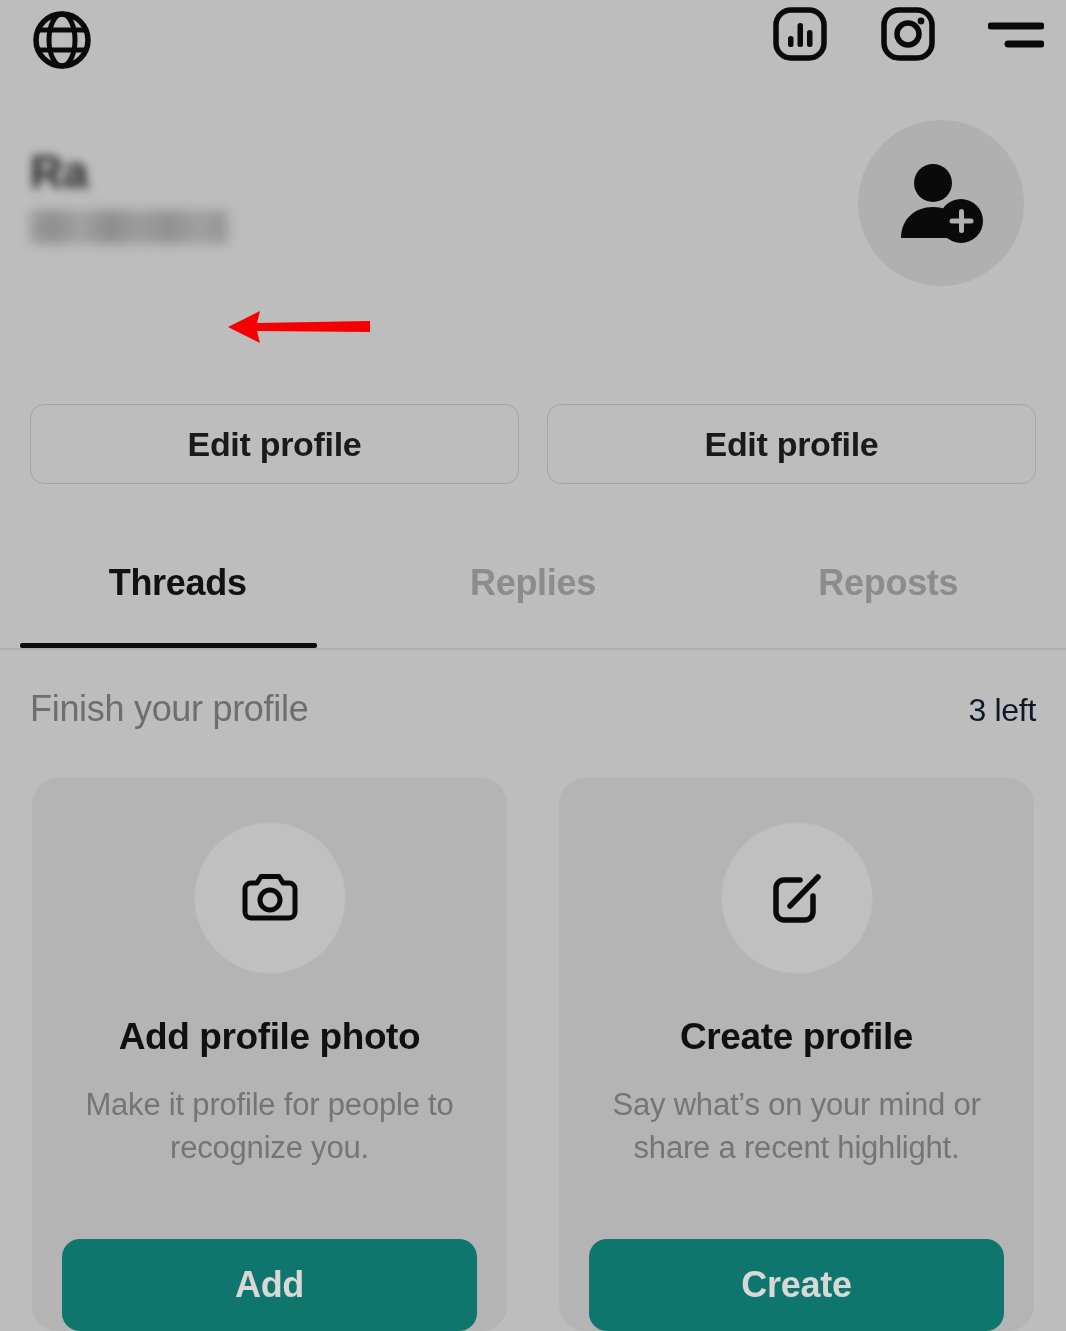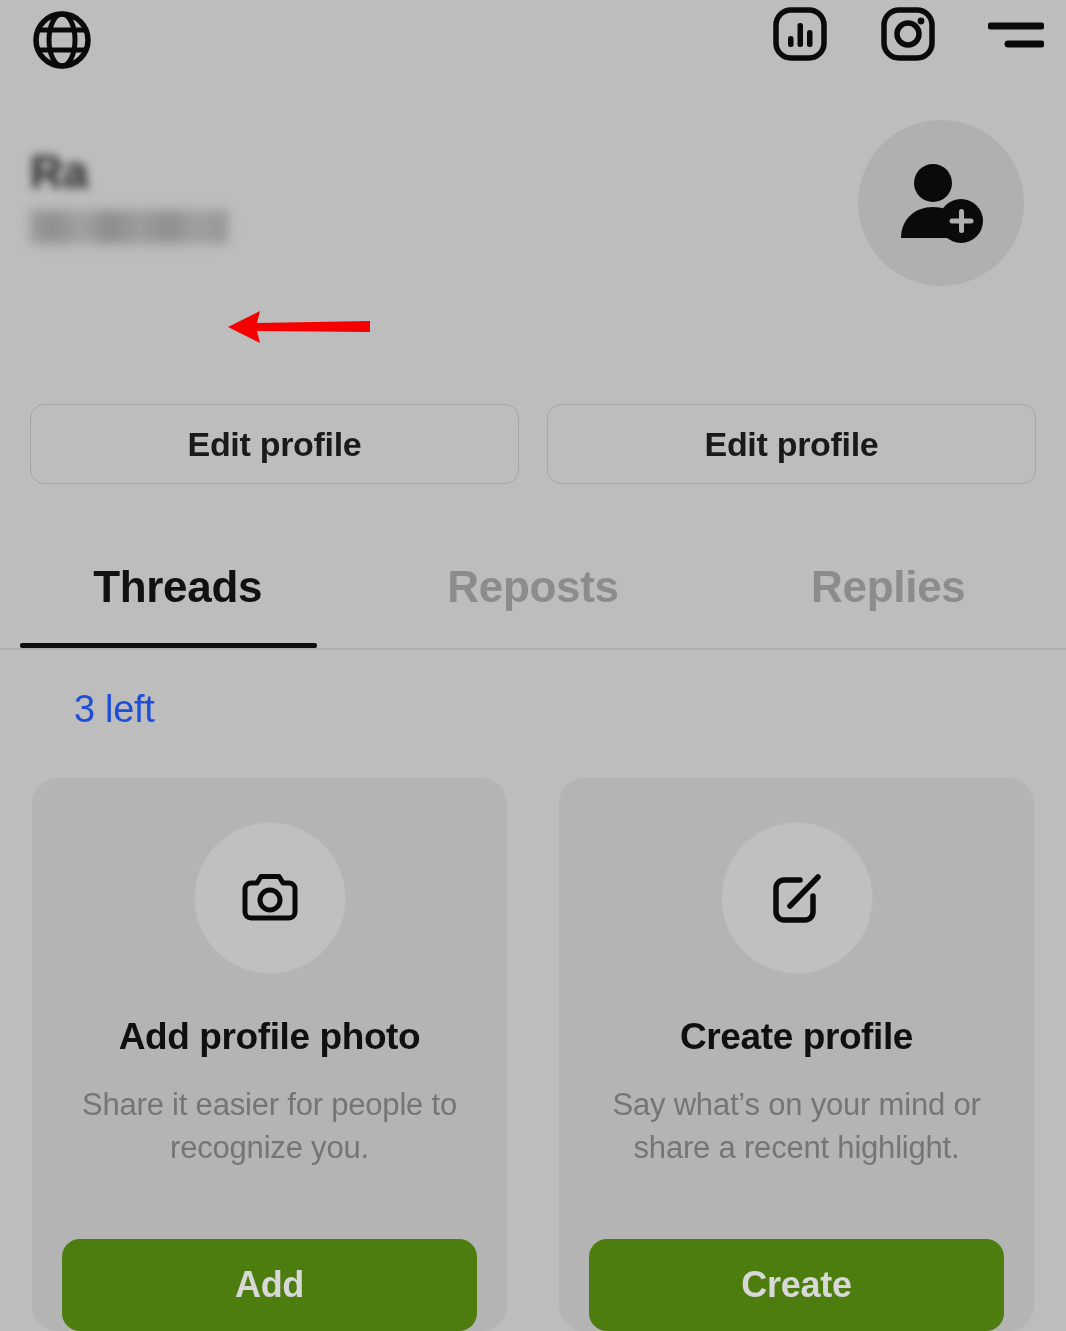--- a/index.html
+++ b/index.html
@@ -132,21 +132,21 @@
     height: 100px;
     display: flex;
   }
   .tab {
     flex: 1;
     position: relative;
     display: flex;
     align-items: flex-start;
     justify-content: center;
     padding-top: 14px;
-    font-size: 44px;
+    font-size: 36px;
     font-weight: bold;
     letter-spacing: -0.3px;
   }
   .tab.active { color: #111111; }
   .tab.inactive { color: #8c8c8c; }
   .tab .underline {
     position: absolute;
     bottom: 0; left: 20px; right: 38px;
     height: 5px;
     background: #0d0d0d;
@@ -168,22 +168,22 @@
     display: flex;
     align-items: baseline;
     justify-content: space-between;
   }
   .finish-title {
     font-size: 36px;
     color: #6e6e6e;
     letter-spacing: -0.3px;
   }
   .finish-count {
-    font-size: 38px;
-    color: #1d4ed8;
+    font-size: 32px;
+    color: #0f172a;
     letter-spacing: -0.3px;
     margin-left: 44px;
   }
 
   
   .cards {
     position: absolute;
     top: 778px; left: 32px;
     width: 1002px;
     display: flex;
@@ -221,21 +221,21 @@
     font-size: 31px;
     line-height: 1.38;
     color: #757575;
     text-align: center;
     letter-spacing: -0.2px;
     margin-bottom: 28px;
   }
   .card-cta {
     width: 100%;
     height: 92px;
-    background: #4d7c0f;
+    background: #0f766e;
     border: none;
     border-radius: 18px;
     color: #d8d8d8;
     font-family: "Liberation Sans", sans-serif;
     font-size: 36px;
     font-weight: bold;
     letter-spacing: -0.3px;
     display: flex;
     align-items: center;
     justify-content: center;
@@ -314,43 +314,44 @@
   <button class="outline-btn">Edit profile</button>
   <button class="outline-btn">Edit profile</button>
 </div>
 
 <div class="tabs">
   <div class="tab active">
     <span>Threads</span>
     <span class="underline"></span>
   </div>
   <div class="tab inactive">
+    <span>Replies</span>
+  </div>
+  <div class="tab inactive">
     <span>Reposts</span>
   </div>
-  <div class="tab inactive">
-    <span>Replies</span>
-  </div>
 </div>
 <div class="tabs-divider"></div>
 
 <div class="finish-row">
+  <div class="finish-title">Finish your profile</div>
   <div class="finish-count">3 left</div>
 </div>
 
 <div class="cards">
 
   <div class="card">
     <div class="card-icon-circle">
       <svg width="60" height="52" viewBox="0 0 60 52" fill="none">
         <path d="M5 17 C5 13.7 7.7 11 11 11 L17 11 L21 4.5 L39 4.5 L43 11 L49 11 C52.3 11 55 13.7 55 17 L55 40 C55 43.3 52.3 46 49 46 L11 46 C7.7 46 5 43.3 5 40 Z" stroke="#0a0a0a" stroke-width="5" stroke-linejoin="round"></path>
         <circle cx="30" cy="28" r="10" stroke="#0a0a0a" stroke-width="5"></circle>
       </svg>
     </div>
     <div class="card-title">Add profile photo</div>
-    <div class="card-desc">Share it easier for people to recognize you.</div>
+    <div class="card-desc">Make it profile for people to recognize you.</div>
     <button class="card-cta">Add</button>
   </div>
 
   <div class="card">
     <div class="card-icon-circle">
       <svg width="58" height="58" viewBox="0 0 58 58" fill="none">
         <path d="M45 27 L45 43 C45 47.4 41.4 51 37 51 L16 51 C11.6 51 8 47.4 8 43 L8 19 C8 14.6 11.6 11 16 11 L32 11" stroke="#0a0a0a" stroke-width="5.5" stroke-linecap="round"></path>
         <line x1="22" y1="37" x2="50" y2="8" stroke="#0a0a0a" stroke-width="5.5" stroke-linecap="round"></line>
       </svg>
     </div>

